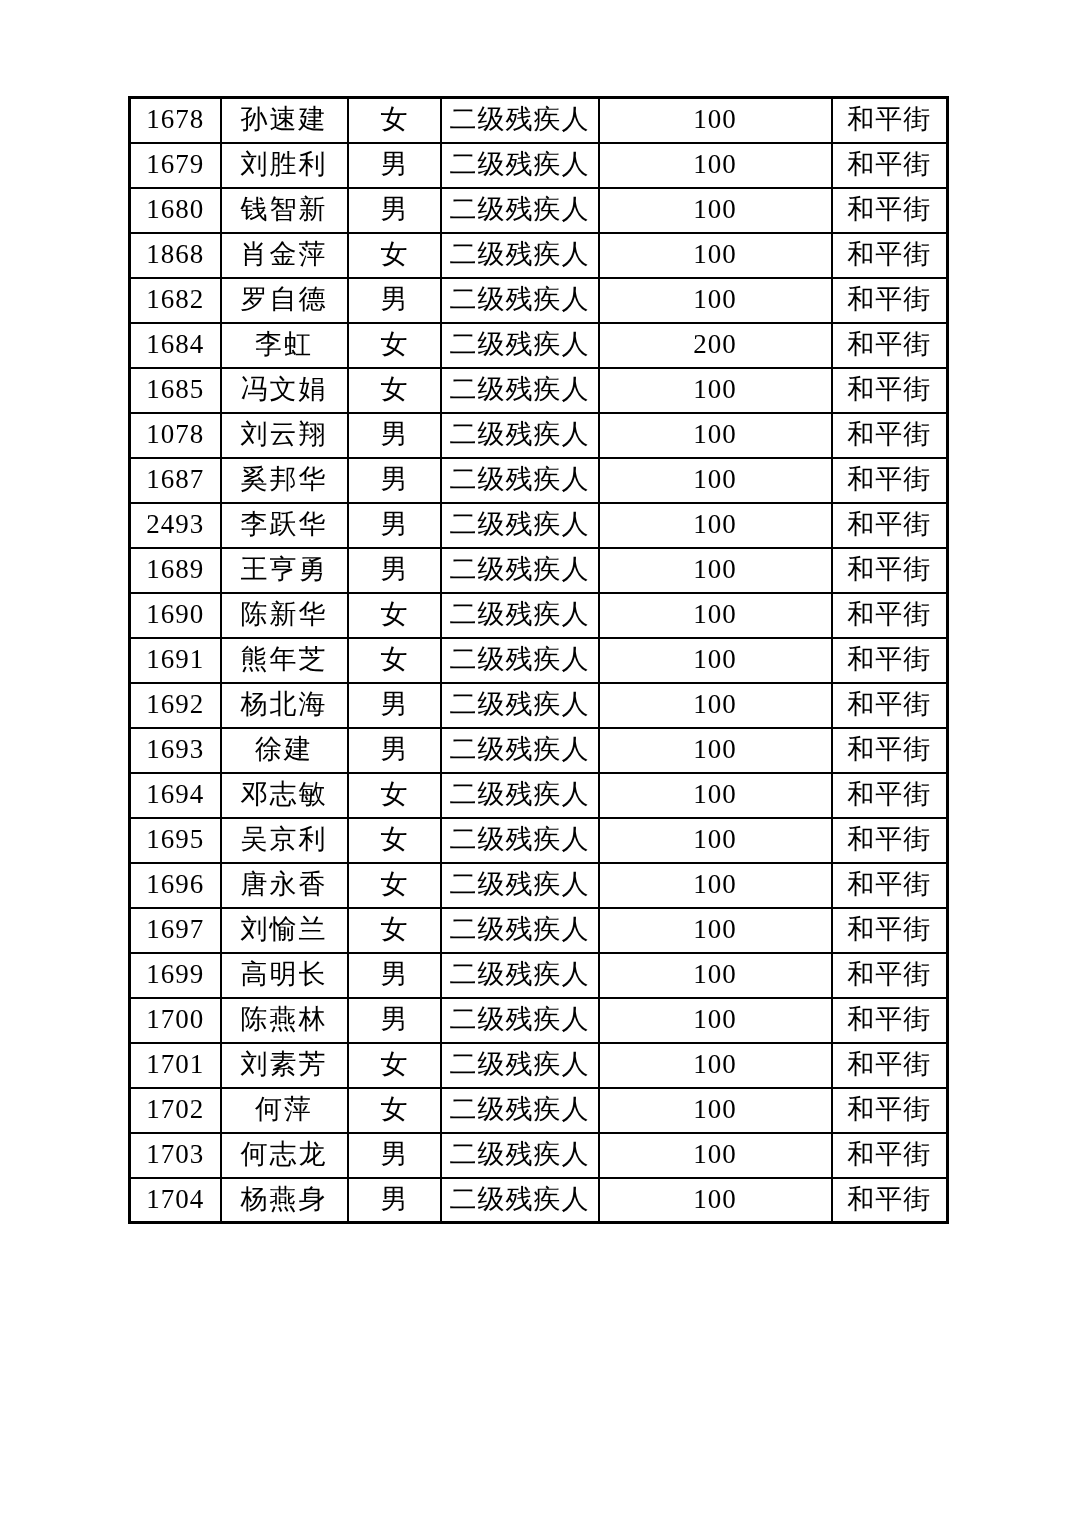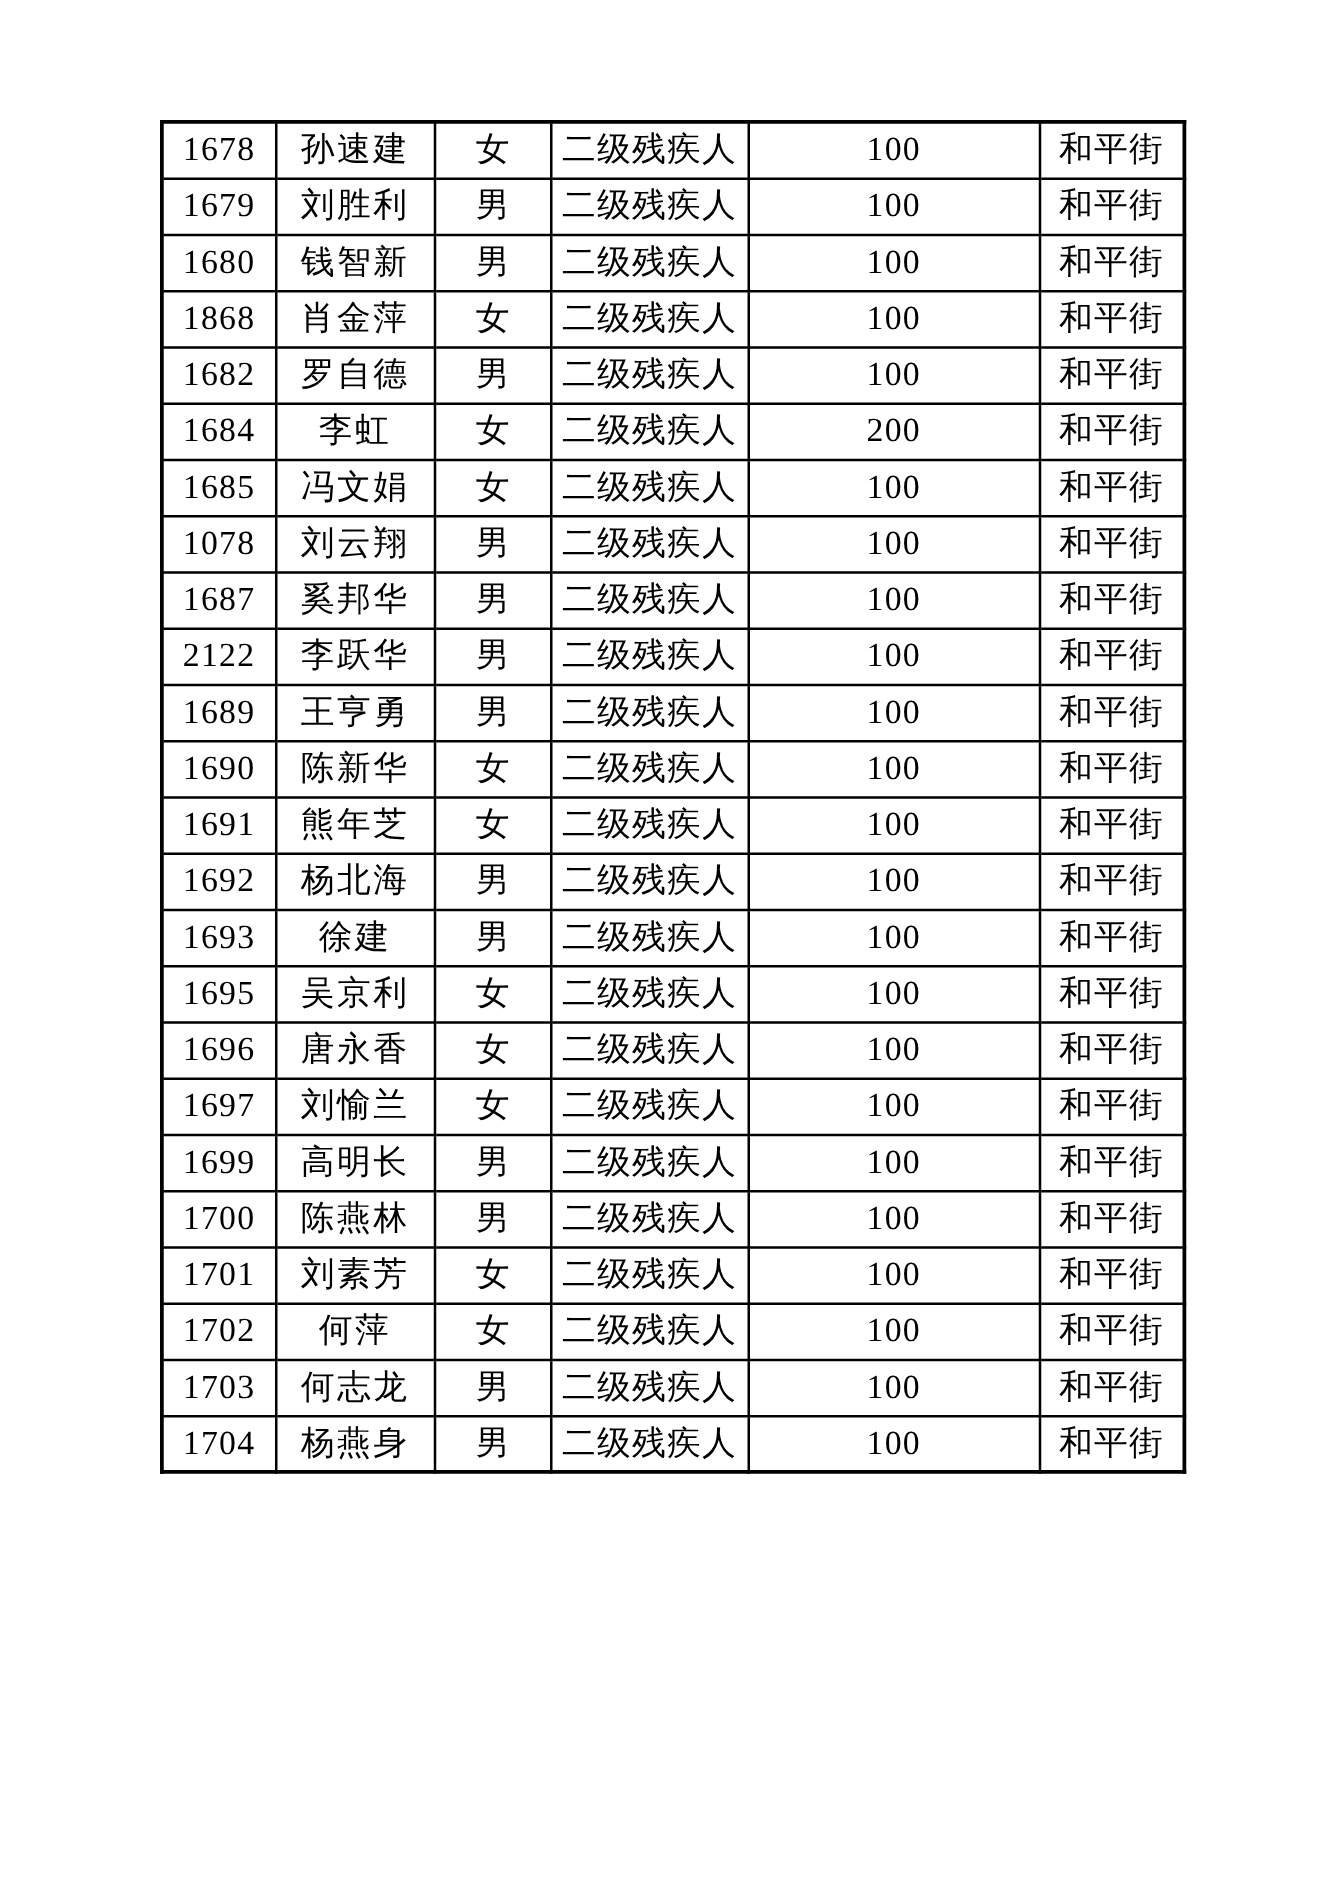--- a/index.html
+++ b/index.html
@@ -121,21 +121,21 @@
         </tr>
         <tr>
           <td class="col-id">1687</td>
           <td class="col-name">奚邦华</td>
           <td class="col-gender">男</td>
           <td class="col-category">二级残疾人</td>
           <td class="col-amount">100</td>
           <td class="col-street">和平街</td>
         </tr>
         <tr>
-          <td class="col-id">2122</td>
+          <td class="col-id">2493</td>
           <td class="col-name">李跃华</td>
           <td class="col-gender">男</td>
           <td class="col-category">二级残疾人</td>
           <td class="col-amount">100</td>
           <td class="col-street">和平街</td>
         </tr>
         <tr>
           <td class="col-id">1689</td>
           <td class="col-name">王亨勇</td>
           <td class="col-gender">男</td>
@@ -164,20 +164,28 @@
           <td class="col-name">杨北海</td>
           <td class="col-gender">男</td>
           <td class="col-category">二级残疾人</td>
           <td class="col-amount">100</td>
           <td class="col-street">和平街</td>
         </tr>
         <tr>
           <td class="col-id">1693</td>
           <td class="col-name">徐建</td>
           <td class="col-gender">男</td>
+          <td class="col-category">二级残疾人</td>
+          <td class="col-amount">100</td>
+          <td class="col-street">和平街</td>
+        </tr>
+        <tr>
+          <td class="col-id">1694</td>
+          <td class="col-name">邓志敏</td>
+          <td class="col-gender">女</td>
           <td class="col-category">二级残疾人</td>
           <td class="col-amount">100</td>
           <td class="col-street">和平街</td>
         </tr>
         <tr>
           <td class="col-id">1695</td>
           <td class="col-name">吴京利</td>
           <td class="col-gender">女</td>
           <td class="col-category">二级残疾人</td>
           <td class="col-amount">100</td>

